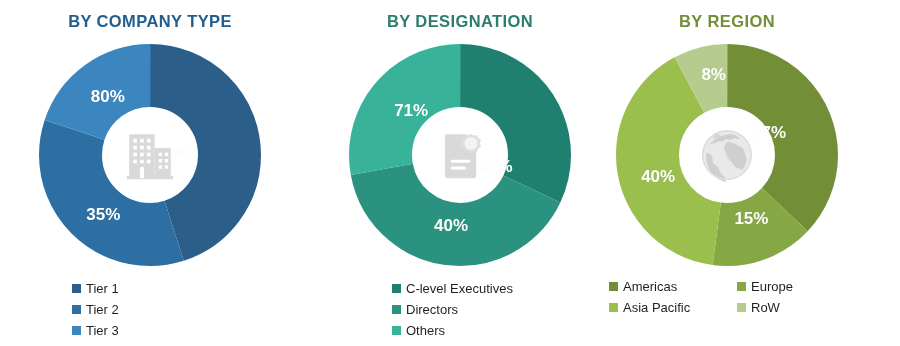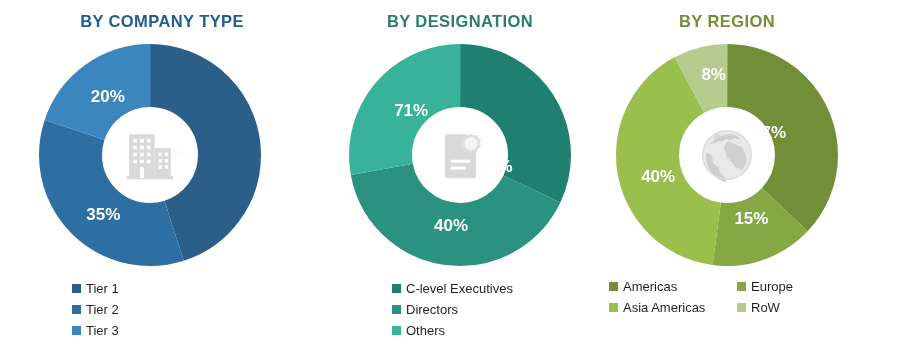--- a/index.html
+++ b/index.html
@@ -31,21 +31,21 @@
     position: absolute;
     top: 12px;
     left: 0;
     width: 100%;
     text-align: center;
     font-size: 16.5px;
     font-weight: bold;
     letter-spacing: 0.4px;
     white-space: nowrap;
   }
-  #title-company    { color: #215E8E; margin-left: 12px; }
+  #title-company    { color: #215E8E; }
   #title-designation{ color: #2C7D6F; }
   #title-region     { color: #728F38; }
 
   .donut-wrap {
     position: absolute;
     top: 44px;
     left: 50%;
     transform: translateX(-50%);
     width: 222px;
     height: 222px;
@@ -123,21 +123,21 @@
           <circle cx="111" cy="111" r="79.5" fill="none" stroke="#2B5E89" stroke-width="63" stroke-dasharray="224.78 274.28" stroke-dashoffset="0"></circle>
 
           <circle cx="111" cy="111" r="79.5" fill="none" stroke="#2E6FA3" stroke-width="63" stroke-dasharray="174.83 324.23" stroke-dashoffset="-224.78"></circle>
 
           <circle cx="111" cy="111" r="79.5" fill="none" stroke="#3B86BE" stroke-width="63" stroke-dasharray="99.90 399.16" stroke-dashoffset="-399.61"></circle>
         </g>
       </svg>
 
       <div class="slice-label" style="left:61%; top:50%;">45%</div>
       <div class="slice-label" style="left:29%; top:77%;text-align:center;">35%</div>
-      <div class="slice-label" style="left:31%; top:24%;">20%</div>
+      <div class="slice-label" style="left:31%; top:24%;">80%</div>
 
       <svg class="hub-icon" viewBox="0 0 64 64">
         <g fill="#d9d9d9">
           <path d="M14 14h22v38H14z"></path>
           <path d="M36 26h14v26H36z"></path>
           <rect x="12" y="50" width="40" height="3"></rect>
         </g>
         <g fill="#ffffff">
           <rect x="17.5" y="18" width="3.2" height="3.2"></rect>
           <rect x="23.4" y="18" width="3.2" height="3.2"></rect>
@@ -282,21 +282,21 @@
           <span class="legend-text">Americas</span>
         </div>
         <div class="legend-item">
           <span class="swatch" style="background:#86A844"></span>
           <span class="legend-text">Europe</span>
         </div>
       </div>
       <div class="legend-row">
         <div class="legend-item col-a">
           <span class="swatch" style="background:#9BBF4D"></span>
-          <span class="legend-text">Asia Americas</span>
+          <span class="legend-text">Asia Pacific</span>
         </div>
         <div class="legend-item">
           <span class="swatch" style="background:#B5CC8E"></span>
           <span class="legend-text">RoW</span>
         </div>
       </div>
     </div>
   </div>
 
 </div>

